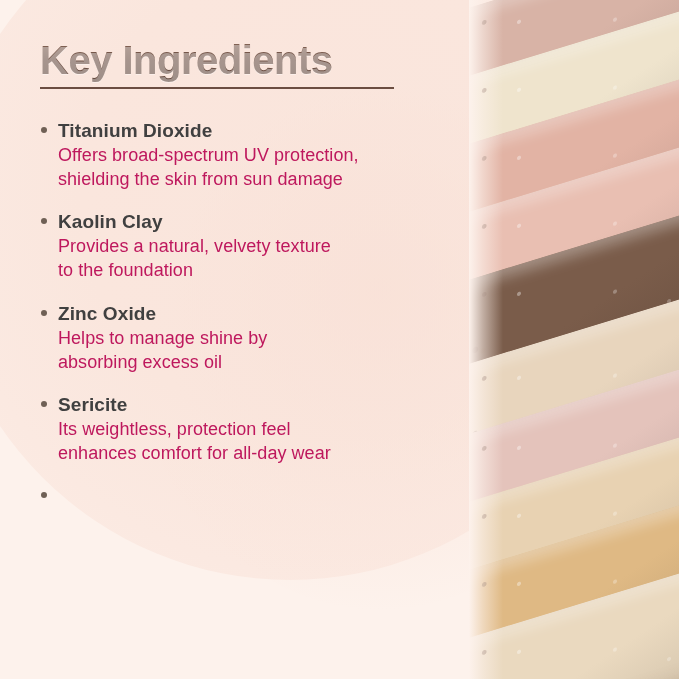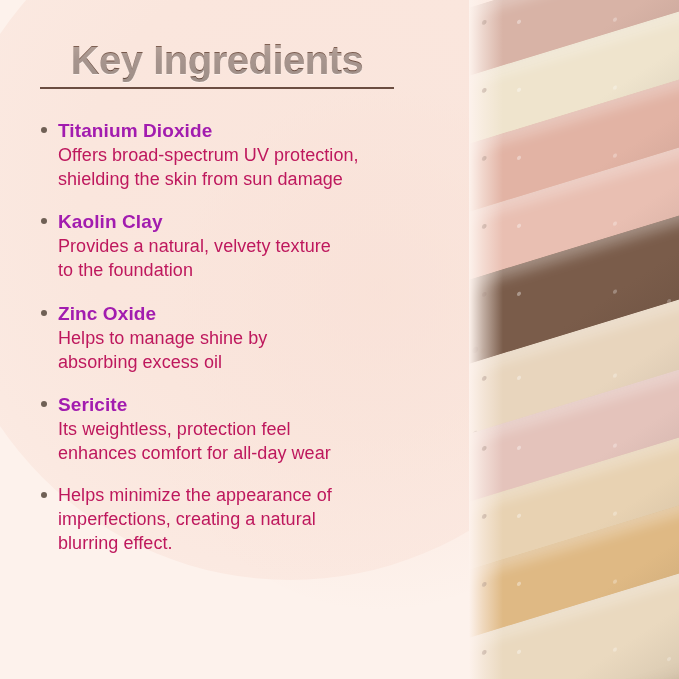--- a/index.html
+++ b/index.html
@@ -124,21 +124,20 @@
     left: 0;
     top: 0;
     width: 470px;
     height: 679px;
   }
 
   .title-wrap {
     position: absolute;
     left: 40px;
     top: 38px;
-    text-align: center;
   }
   .title {
     margin: 0;
     font-size: 40px;
     font-weight: bold;
     letter-spacing: -0.5px;
     line-height: 1.12;
     background: linear-gradient(180deg, #8a6a5b 0%, #6d4f43 48%, #5d4338 100%);
     -webkit-background-clip: text;
     background-clip: text;
@@ -175,21 +174,21 @@
     top: 9px;
     width: 6px;
     height: 6px;
     border-radius: 50%;
     background: #6f6055;
   }
   .ing-name {
     display: block;
     font-size: 19px;
     font-weight: bold;
-    color: #a21caf;
+    color: #404040;
     line-height: 1.32;
     letter-spacing: 0.1px;
   }
   .ing-desc {
     display: block;
     font-size: 18px;
     font-weight: normal;
     color: #be185d;
     line-height: 1.34;
     letter-spacing: 0.05px;
@@ -247,20 +246,17 @@
 absorbing excess oil</span>
         </li>
         <li class="ing-item">
           <span class="ing-bullet"></span>
           <span class="ing-name">Sericite</span>
           <span class="ing-desc">Its weightless, protection feel
 enhances comfort for all-day wear</span>
         </li>
         <li class="ing-item">
           <span class="ing-bullet"></span>
-          <span class="ing-desc">Helps minimize the appearance of
-imperfections, creating a natural
-blurring effect.</span>
         </li>
       </ul>
 
   </div>
 </div>
 
 </body></html>

